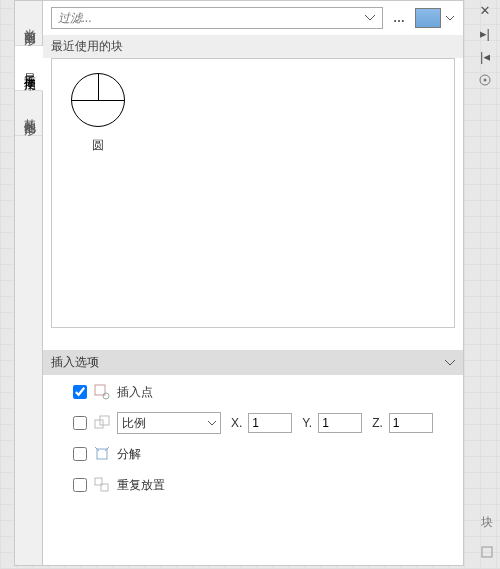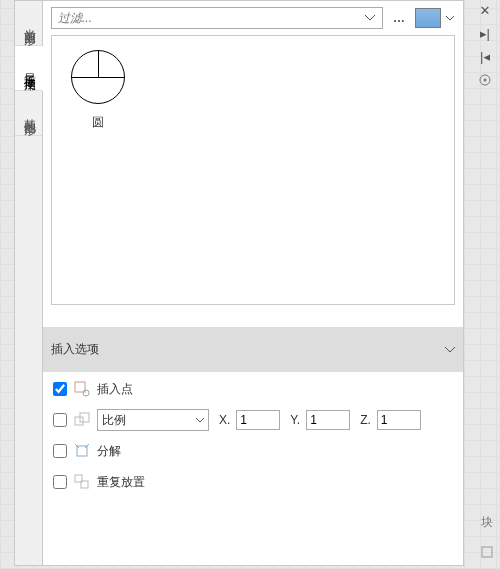--- a/index.html
+++ b/index.html
@@ -166,55 +166,56 @@
     content:"";
     position:absolute;
     top:0; bottom:50%; left:50%;
     border-left:1px solid #000;
   }
 
   
   .options-header {
     margin-top: 22px;
     background: #ddd;
-    padding: 14px 8px;
+    padding: 4px 8px;
     font-size: 12px;
     color: #333;
     display:flex;
     align-items:center;
     justify-content:space-between;
     cursor:pointer;
   }
   .options-body {
     padding: 6px 10px 10px;
     display:flex;
     flex-direction:column;
     gap: 9px;
   }
   .opt-row {
     display:flex;
     align-items:center;
     gap: 6px;
     height: 22px;
+    margin-left: 20px;
   }
   .opt-row input[type=checkbox] {
     width:14px;height:14px;margin:0;
     cursor:pointer;
   }
   .opt-icon {
     width:18px;height:18px;
     display:flex;align-items:center;justify-content:center;
     color:#888;
   }
   .opt-label {
     min-width: 38px;
     color:#333;
   }
   .scale-select {
-    width: 112px;
+    width: 104px;
     height: 22px;
     border:1px solid #aaa;
     background:#fff;
     display:flex;
     align-items:center;
     padding:0 4px;
     justify-content:space-between;
     cursor:pointer;
   }
   .num-box {
@@ -285,20 +286,21 @@
         <span>…</span>
       </div>
       <div class="thumb-btn"></div>
       <div class="dd-small">
         <svg width="8" height="5">
             <path d="M0 0 L4 4 L8 0" fill="none" stroke="#555"></path>
           </svg>
       </div>
     </div>
 
+    <div class="section-bar">最近使用的块</div>
 
     <div class="blocks-area">
       <div class="block-item">
         <div class="block-thumb">
           <div class="circle-glyph"></div>
         </div>
         <div>圆</div>
       </div>
     </div>
 

